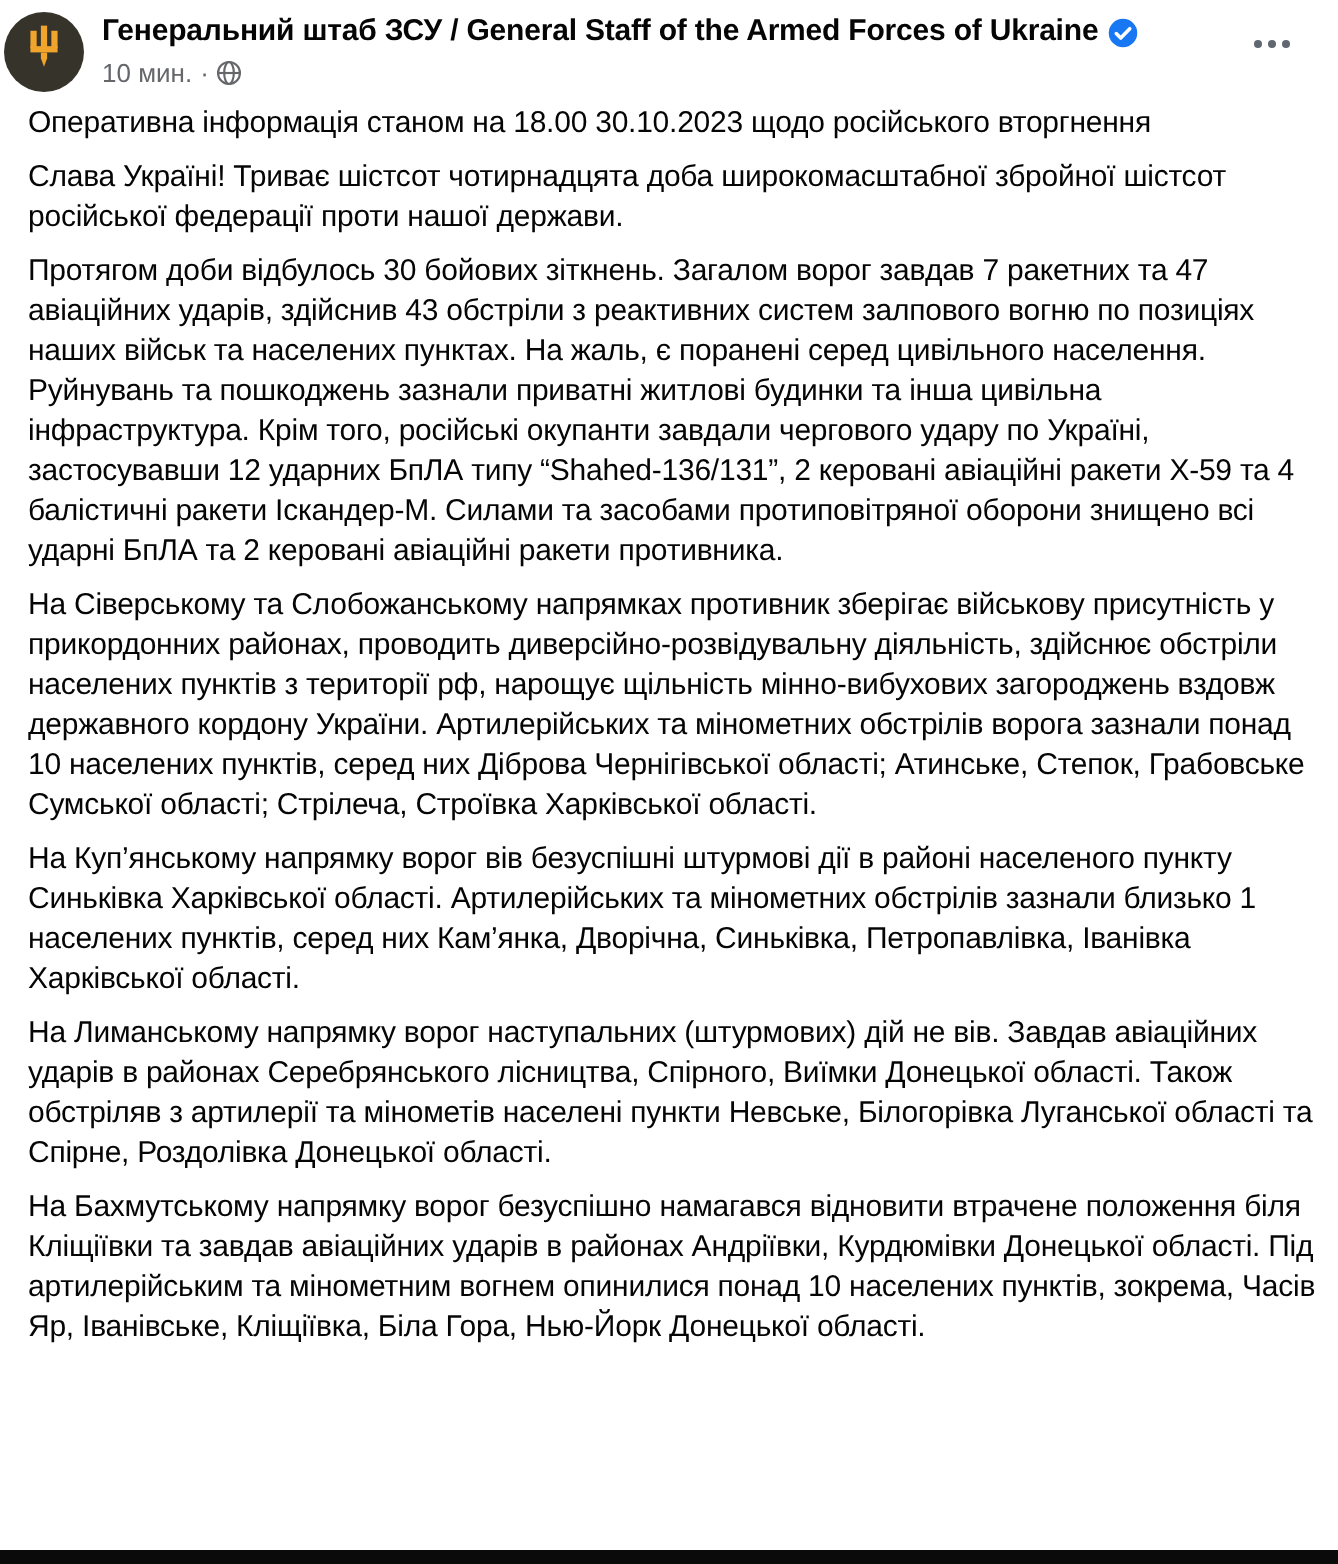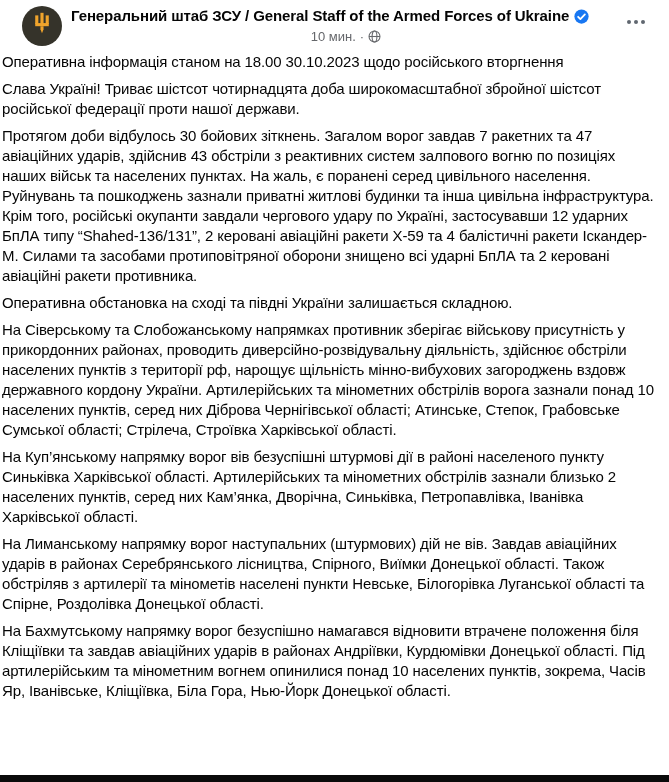--- a/index.html
+++ b/index.html
@@ -6,54 +6,54 @@
   html, body { background: #ffffff; }
   body {
     width: 669px; height: 782px;
     position: relative; overflow: hidden;
     font-family: "Liberation Sans", "DejaVu Sans", sans-serif;
     color: #050505;
   }
   
   .header {
     display: flex; align-items: flex-start;
-    padding: 6px 16px 2px 22px;
+    padding: 6px 16px 2px 2px;
   }
   .avatar {
     width: 40px; height: 40px; border-radius: 50%;
     background: #35332a; flex: 0 0 40px;
     display: flex; align-items: center; justify-content: center;
     cursor: pointer;
   }
   .header-text { margin-left: 9px; flex: 1 1 auto; min-width: 0; }
   .name-row {
     font-size: 15px; line-height: 20px; font-weight: 700;
     letter-spacing: -0.1px;
     display: flex; align-items: center; gap: 5px;
     white-space: nowrap;
   }
   .name-row .page-name { cursor: pointer; }
   .meta-row {
     margin-top: 2px;
     font-size: 13px; line-height: 17px; color: #65676B;
-    display: flex; align-items: center; gap: 4px; justify-content: center;
+    display: flex; align-items: center; gap: 4px;
   }
   .meta-row .timestamp { cursor: pointer; }
   .more-btn {
     display: flex; gap: 3px; align-items: center;
     padding: 10px 6px; margin-top: 4px; margin-right: 2px;
     cursor: pointer; border: none; background: transparent;
   }
   .more-btn .dot {
     width: 4px; height: 4px; border-radius: 50%;
     background: #606770; display: block;
   }
   
   .post-body {
-    padding: 4px 7px 0 2px;
+    padding: 4px 7px 0 14px;
     font-size: 15px; line-height: 20px;
     letter-spacing: -0.12px;
     color: #050505;
   }
   .post-body p { margin: 0 0 7px 0; }
   
   .media-edge {
     position: absolute; left: 0; right: 0; bottom: 0;
     height: 7px; background: #0a0a0a;
   }
@@ -105,20 +105,19 @@
     <span class="dot"></span>
     <span class="dot"></span>
     <span class="dot"></span>
   </button>
 </div>
 
 <div class="post-body">
   <p>Оперативна інформація станом на 18.00 30.10.2023 щодо російського вторгнення</p>
   <p>Слава Україні! Триває шістсот чотирнадцята доба широкомасштабної збройної шістсот російської федерації проти нашої держави.</p>
   <p>Протягом доби відбулось 30 бойових зіткнень. Загалом ворог завдав 7 ракетних та 47 авіаційних ударів, здійснив 43 обстріли з реактивних систем залпового вогню по позиціях наших військ та населених пунктах. На жаль, є поранені серед цивільного населення. Руйнувань та пошкоджень зазнали приватні житлові будинки та інша цивільна інфраструктура. Крім того, російські окупанти завдали чергового удару по Україні, застосувавши 12 ударних БпЛА типу “Shahed-136/131”, 2 керовані авіаційні ракети Х-59 та 4 балістичні ракети Іскандер-М. Силами та засобами протиповітряної оборони знищено всі ударні БпЛА та 2 керовані авіаційні ракети противника.</p>
-  <p>Оперативна обстановка на сході та півдні України залишається складною.</p>
   <p>На Сіверському та Слобожанському напрямках противник зберігає військову присутність у прикордонних районах, проводить диверсійно-розвідувальну діяльність, здійснює обстріли населених пунктів з території рф, нарощує щільність мінно-вибухових загороджень вздовж державного кордону України. Артилерійських та мінометних обстрілів ворога зазнали понад 10 населених пунктів, серед них Діброва Чернігівської області; Атинське, Степок, Грабовське Сумської області; Стрілеча, Строївка Харківської області.</p>
-  <p>На Куп’янському напрямку ворог вів безуспішні штурмові дії в районі населеного пункту Синьківка Харківської області. Артилерійських та мінометних обстрілів зазнали близько 2 населених пунктів, серед них Кам’янка, Дворічна, Синьківка, Петропавлівка, Іванівка Харківської області.</p>
+  <p>На Куп’янському напрямку ворог вів безуспішні штурмові дії в районі населеного пункту Синьківка Харківської області. Артилерійських та мінометних обстрілів зазнали близько 1 населених пунктів, серед них Кам’янка, Дворічна, Синьківка, Петропавлівка, Іванівка Харківської області.</p>
   <p>На Лиманському напрямку ворог наступальних (штурмових) дій не вів. Завдав авіаційних ударів в районах Серебрянського лісництва, Спірного, Виїмки Донецької області. Також обстріляв з артилерії та мінометів  населені пункти Невське, Білогорівка Луганської області та Спірне, Роздолівка Донецької області.</p>
   <p>На Бахмутському напрямку ворог безуспішно намагався відновити втрачене положення біля Кліщіївки та завдав авіаційних ударів в районах Андріївки, Курдюмівки Донецької області. Під артилерійським та мінометним вогнем опинилися понад 10 населених пунктів, зокрема, Часів Яр, Іванівське, Кліщіївка, Біла Гора, Нью-Йорк Донецької області.</p>
 </div>
 
 <div class="media-edge"></div>
 
 </body></html>

